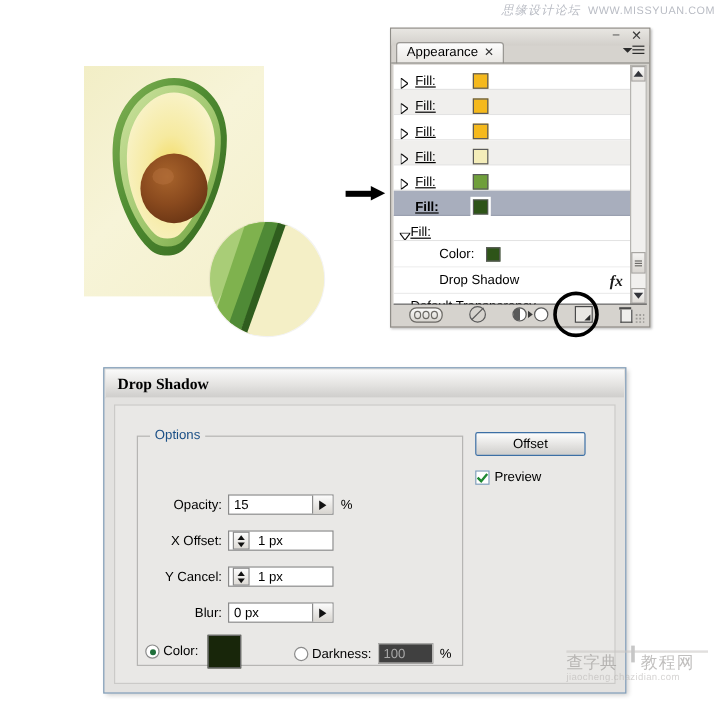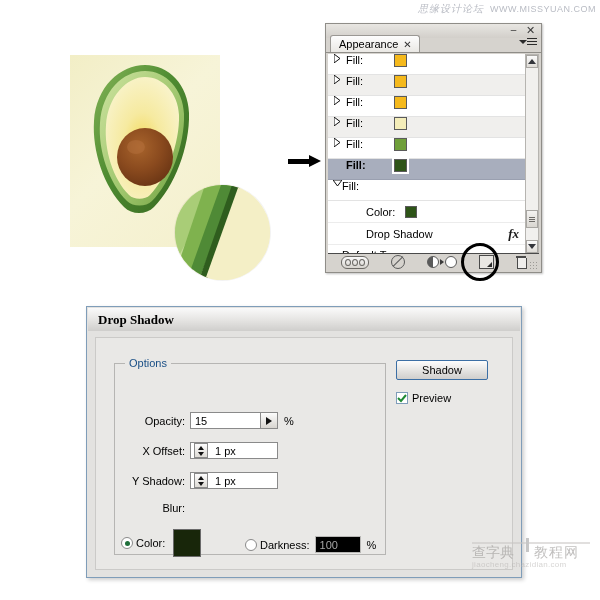--- a/index.html
+++ b/index.html
@@ -104,22 +104,23 @@
     display:block;height:1px;background:#2b2b2b;margin-bottom:2px;
   }
 
   .list{
     position:absolute;left:2px;top:30px;width:197px;height:200px;
     background:#ffffff;overflow:hidden;
   }
   .row{
     position:relative;height:20px;
     border-bottom:1px solid #e3e3e3;
-    display:flex;align-items:flex-start;
+    display:flex;align-items:flex-end;
     background:#ffffff;
+    text-decoration:underline;
   }
   .row.alt{ background:#f0efed; }
   .row.selected{ background:#a8aebd; border-bottom:1px solid #9aa0b0;}
   .row .disc{
     width:18px;flex:0 0 18px;display:flex;align-items:center;justify-content:center;
   }
   .row .lbl{
     font-size:11px;color:#000;width:48px;flex:0 0 48px;
   }
   .row.selected .lbl{ font-weight:bold; }
@@ -573,53 +574,59 @@
           <div class="txtbox" style="width:88px;height:17px;padding-left:1px">
             <div class="spin">
                 <span class="su"></span>
                 <span class="sd"></span>
               </div>
             <span class="val">1 px</span>
           </div>
         </div>
 
         <div class="field-row" style="left:8px;top:108px">
-          <div class="field-label">Y Shadow:</div>
+          <div class="field-label">Y Cancel:</div>
           <div class="txtbox" style="width:88px;height:17px;padding-left:1px">
             <div class="spin">
                 <span class="su"></span>
                 <span class="sd"></span>
               </div>
             <span class="val">1 px</span>
           </div>
         </div>
 
         <div class="field-row" style="left:8px;top:138px">
           <div class="field-label">Blur:</div>
+          <div class="txtbox" style="width:88px;height:17px;position:relative">
+            <span class="val">0 px</span>
+            <div class="stepbtn">
+                <div class="cr"></div>
+              </div>
+          </div>
         </div>
 
         <div class="field-row" style="left:6px;top:165px;align-items:center">
           <div class="radio on"></div>
           <span style="font-size:11px;margin-right:8px">Color:</span>
           <div class="colorswatch" style="background:#18260a"></div>
         </div>
 
         <div class="field-row" style="left:130px;top:172px;align-items:center">
           <div class="radio off"></div>
           <span style="font-size:11px;margin-right:5px">Darkness:</span>
-          <div class="txtbox" style="width:46px;height:17px;background:#000000;border-color:#b9b8b6">
+          <div class="txtbox" style="width:46px;height:17px;background:#404040;border-color:#b9b8b6">
             <span class="val dim">100</span>
           </div>
           <span class="pct">%</span>
         </div>
       </div>
 
       <div class="sidebtns">
         <div class="btn" style="margin-bottom:12px">
-          <span>Shadow</span>
+          <span>Offset</span>
         </div>
         <div class="row2">
           <div class="chk">
             <svg width="10" height="9" viewBox="0 0 10 9">
                 <polyline points="1,4 4,7 9,1" fill="none" stroke="#1f8a34" stroke-width="2"></polyline>
               </svg>
           </div>
           <span style="font-size:11px">Preview</span>
         </div>
       </div>

